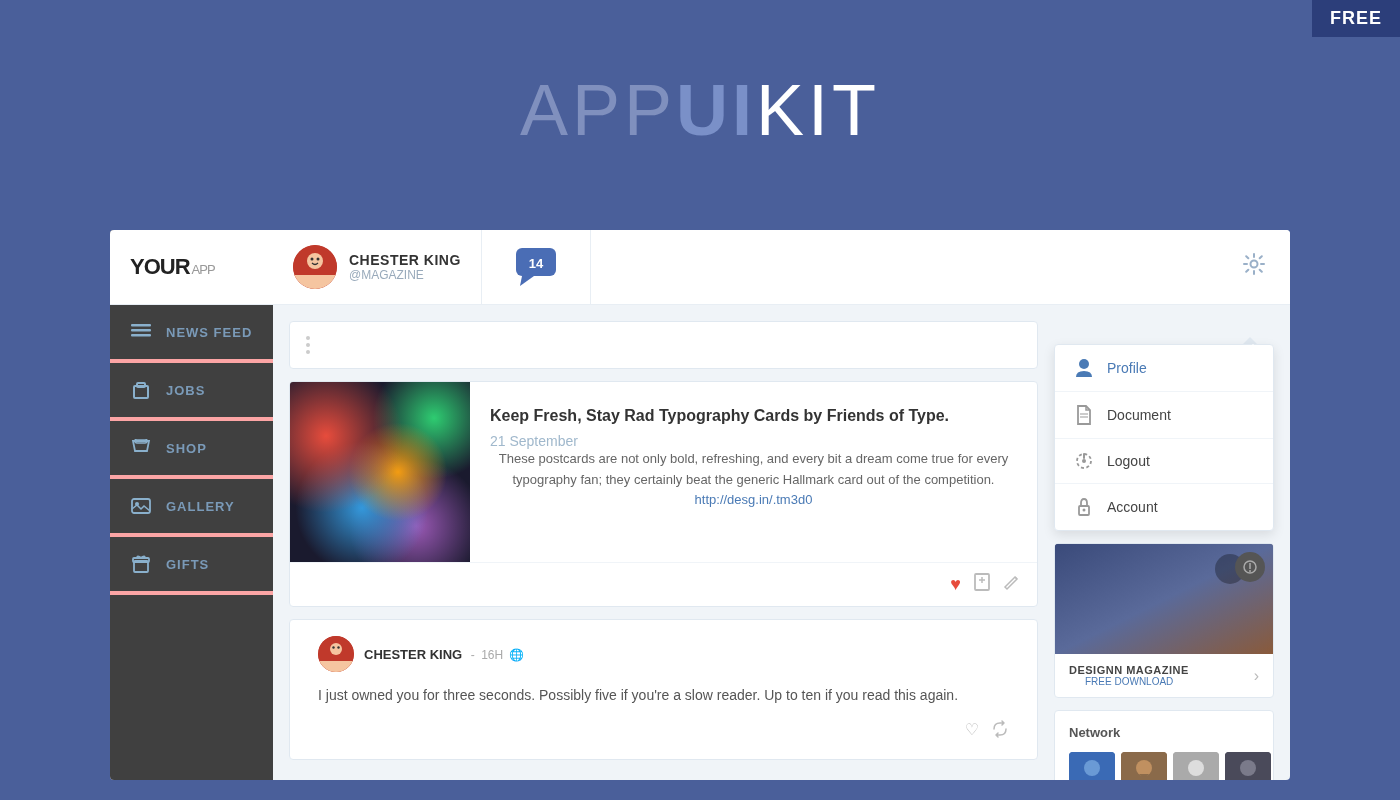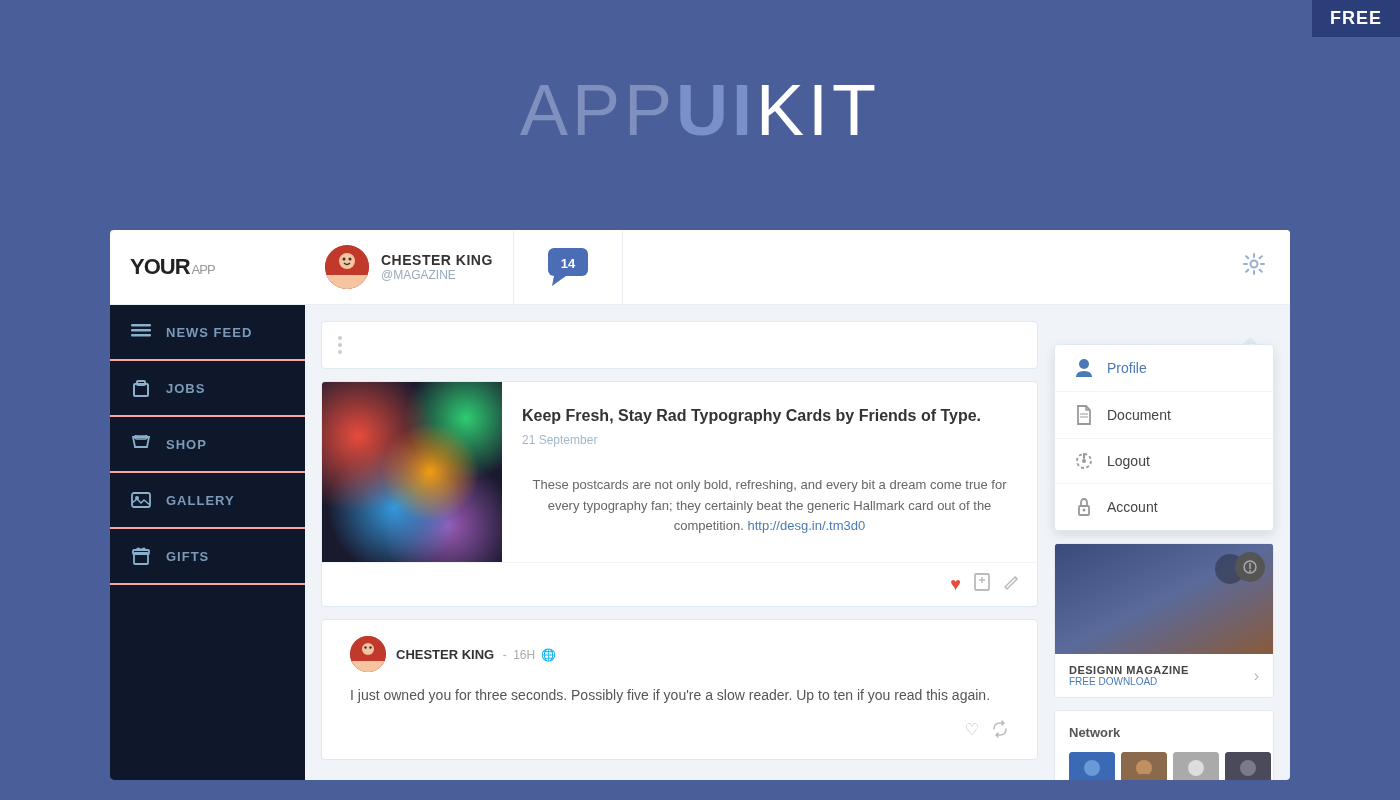--- a/index.html
+++ b/index.html
@@ -46,22 +46,22 @@
       right: 110px;
       bottom: 20px;
       background: #f0f4f8;
       border-radius: 4px;
       display: flex;
       overflow: hidden;
     }
 
     
     .sidebar {
-      width: 195px;
-      background: #0f172a;
+      width: 163px;
+      background: #404040;
       flex-shrink: 0;
       padding-top: 0;
     }
     .logo-area {
       height: 75px;
       display: flex;
       align-items: center;
       padding-left: 20px;
       background: #fff;
       border-bottom: 1px solid #e8eef4;
@@ -79,21 +79,21 @@
     }
     .nav-item {
       display: flex;
       align-items: center;
       padding: 16px 20px;
       cursor: pointer;
       color: #7a9ab8;
       font-size: 13px;
       font-weight: 600;
       letter-spacing: 1px;
-      border-bottom: 2px solid #fca5a5;
+      border-bottom: 4px solid #fca5a5;
       gap: 14px;
       text-align: right;
     }
     .nav-icon {
       width: 22px;
       height: 22px;
       display: flex;
       align-items: center;
       justify-content: center;
       color: #8ab0cc;
@@ -227,23 +227,23 @@
       justify-content: space-between;
     }
     .post-title {
       font-size: 16px;
       font-weight: 700;
       color: #333;
       line-height: 1.3;
       margin-bottom: 6px;
     }
     .post-date {
-      font-size: 12px;
+      font-size: 14px;
       color: #a0b8cc;
-      margin-bottom: 28px;
+      margin-bottom: 0;
     }
     .post-text {
       font-size: 13px;
       color: #666;
       line-height: 1.6;
       text-align: center;
     }
     .post-link {
       color: #4a7ab5;
       text-decoration: none;
@@ -356,20 +356,21 @@
       font-size: 11px;
       font-weight: 700;
       color: #444;
       text-transform: uppercase;
       letter-spacing: 0.5px;
     }
     .promo-sub {
       font-size: 10px;
       color: #4a7ab5;
       text-transform: uppercase;
+      margin-left: 16px;
     }
     .promo-arrow {
       color: #bbb;
       font-size: 16px;
     }
 
     
     .network-section {
       background: #fff;
       border: 1px solid #e0e8f0;

